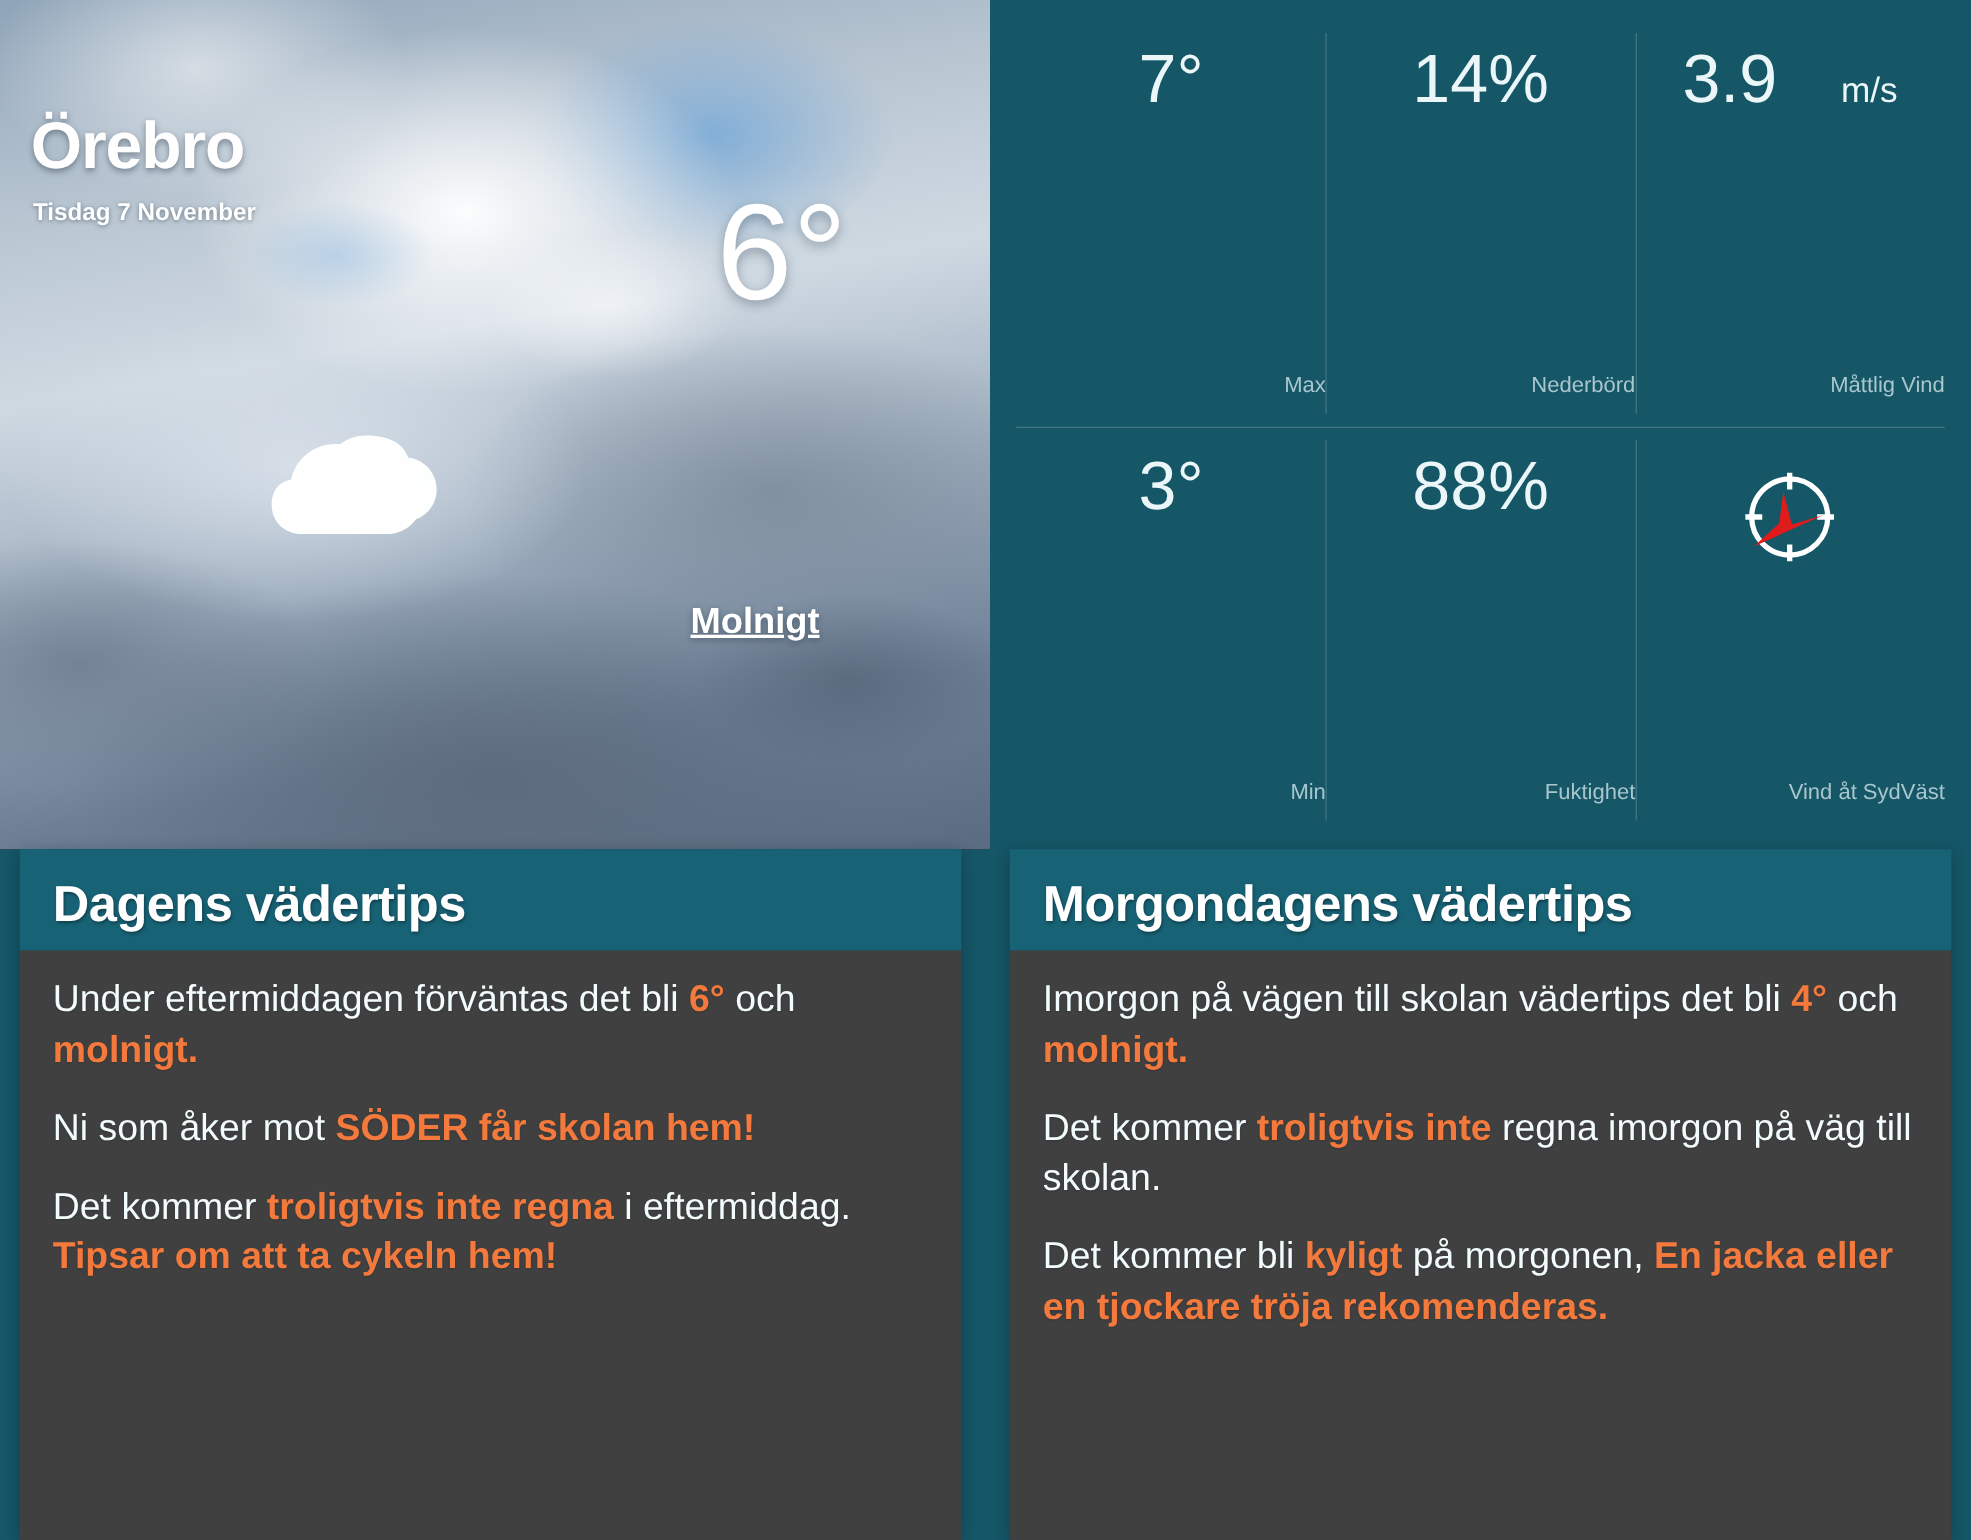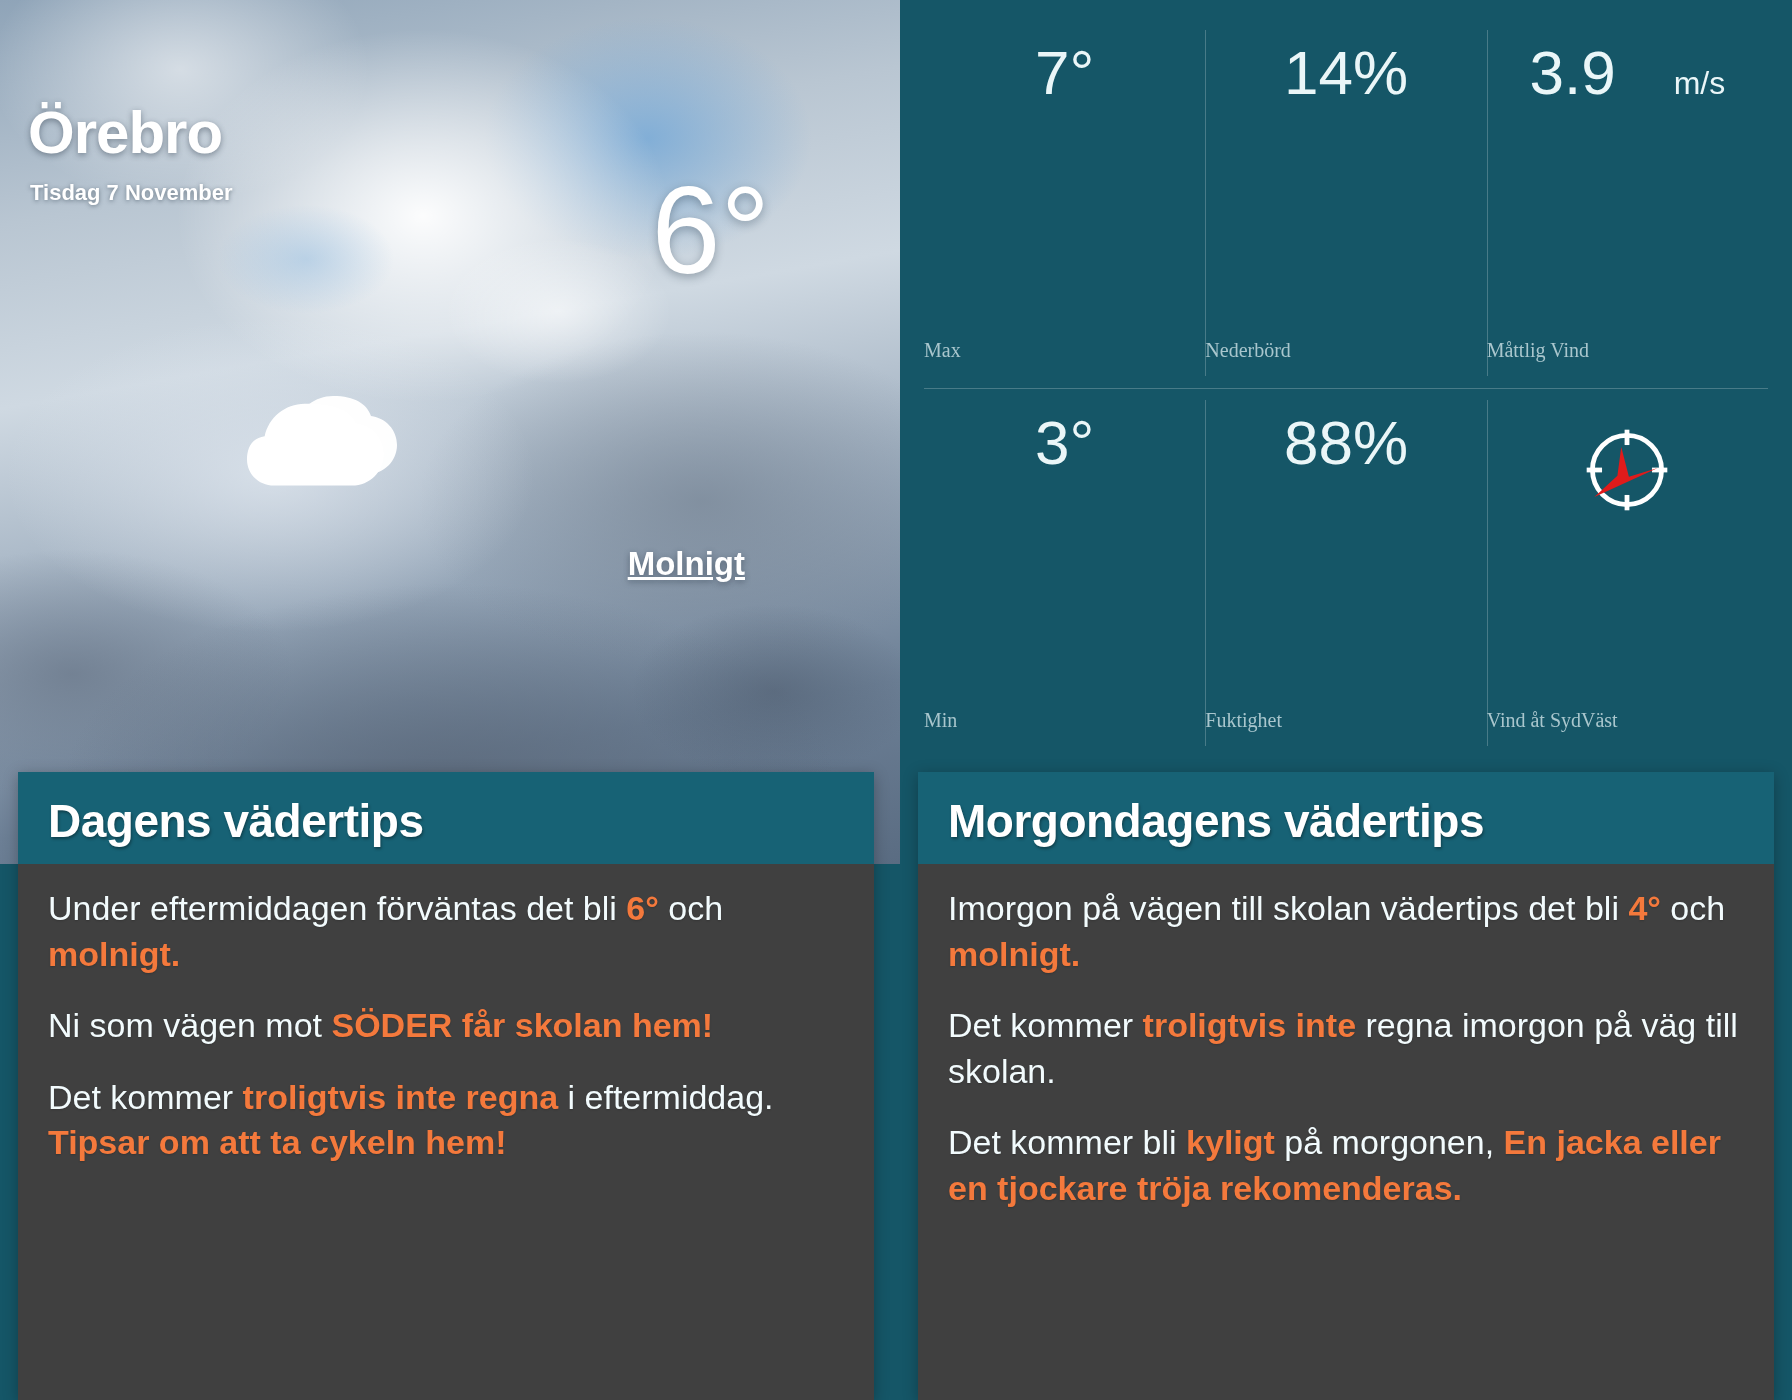--- a/index.html
+++ b/index.html
@@ -10,21 +10,21 @@
     -webkit-font-smoothing:antialiased;
   }
 
   .app { position:relative; width:1792px; height:1400px; }
 
   
   .top { display:flex; width:1792px; height:772px; }
 
   
   .hero {
-    position:relative; width:900px; height:864px; overflow:hidden;
+    position:relative; width:900px; height:772px; overflow:hidden;
     background:#7f1d1d;
   }
   .sky {
     position:absolute; inset:0;
     background:
       radial-gradient(ellipse 38% 30% at 47% 25%, rgba(255,255,255,.95) 0%, rgba(255,255,255,.35) 45%, rgba(255,255,255,0) 72%),
       radial-gradient(ellipse 26% 20% at 72% 16%, rgba(120,170,215,.85) 0%, rgba(140,180,215,0) 70%),
       radial-gradient(ellipse 30% 22% at 20% 8%, rgba(255,255,255,.55) 0%, rgba(255,255,255,0) 70%),
       radial-gradient(ellipse 42% 26% at 30% 55%, rgba(225,232,240,.75) 0%, rgba(200,210,222,0) 70%),
       radial-gradient(ellipse 45% 28% at 78% 58%, rgba(120,134,150,.75) 0%, rgba(120,134,150,0) 70%),
@@ -77,22 +77,22 @@
   .stat.row2::after{
     content:""; position:absolute; left:0; right:0; top:0; height:1px;
     background:rgba(255,255,255,.22);
   }
   .stat-val {
     margin-top:22px; font-size:62px; font-weight:400; color:#eaf6f8; line-height:1.05;
     display:flex; align-items:baseline; gap:10px; white-space:nowrap;
   }
   .stat-unit { font-size:32px; font-weight:400; color:#eaf6f8;margin-left:48px; }
   .stat-label {
-    position:absolute; bottom:26px; left:0; right:0; text-align:left;
-    font-size:20px; color:#a9c6cd; font-weight:400;font-family:Liberation Serif, serif;
+    position:absolute; bottom:26px; left:0; right:0; text-align:right;
+    font-size:20px; color:#a9c6cd; font-weight:400;
   }
   .compass { margin-top:34px; }
 
   
   .cards {
     position:absolute; left:0; top:772px; width:1792px; height:628px;
     display:flex; gap:44px; padding:0 18px;
   }
   .card {
     flex:1; display:flex; flex-direction:column;
@@ -187,21 +187,21 @@
 
     <div class="card">
       <div class="card-head">
         <div class="card-title">Dagens vädertips</div>
       </div>
       <div class="card-body">
         <p class="tip-p">
           <span>Under eftermiddagen förväntas det bli </span><span class="hl">6°</span><span> och </span><span class="hl">molnigt.</span>
         </p>
         <p class="tip-p">
-          <span>Ni som vägen mot </span><span class="hl">SÖDER får skolan hem!</span>
+          <span>Ni som åker mot </span><span class="hl">SÖDER får skolan hem!</span>
         </p>
         <p class="tip-p">
           <span>Det kommer </span><span class="hl">troligtvis inte regna</span><span> i eftermiddag. </span><span class="hl">Tipsar om att ta cykeln hem!</span>
         </p>
       </div>
     </div>
 
     <div class="card">
       <div class="card-head">
         <div class="card-title">Morgondagens vädertips</div>

